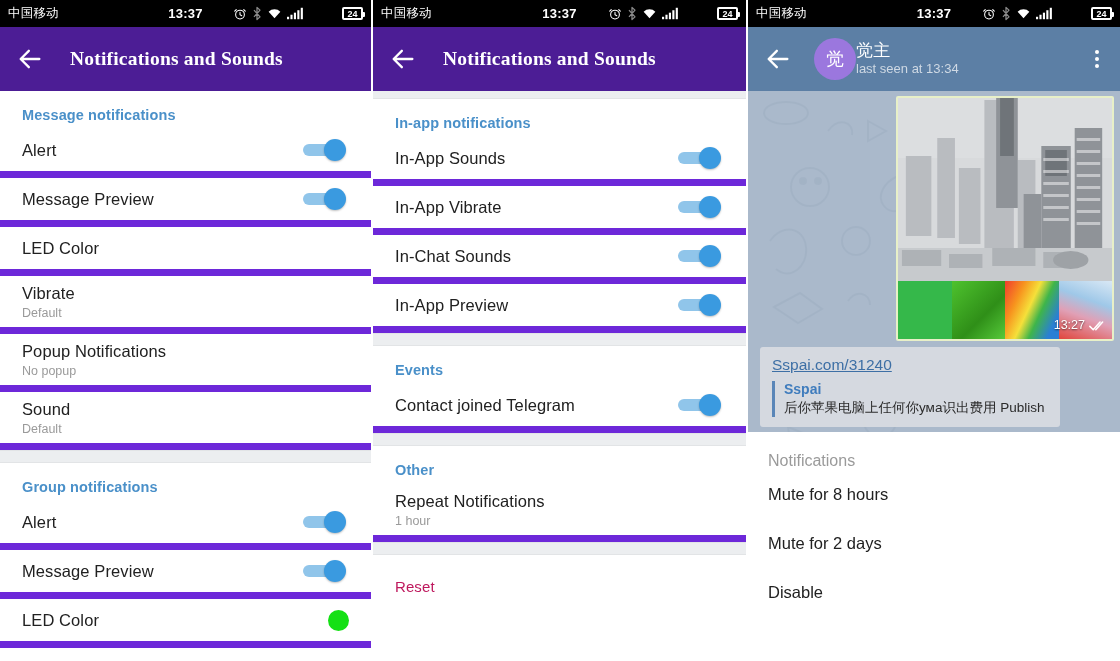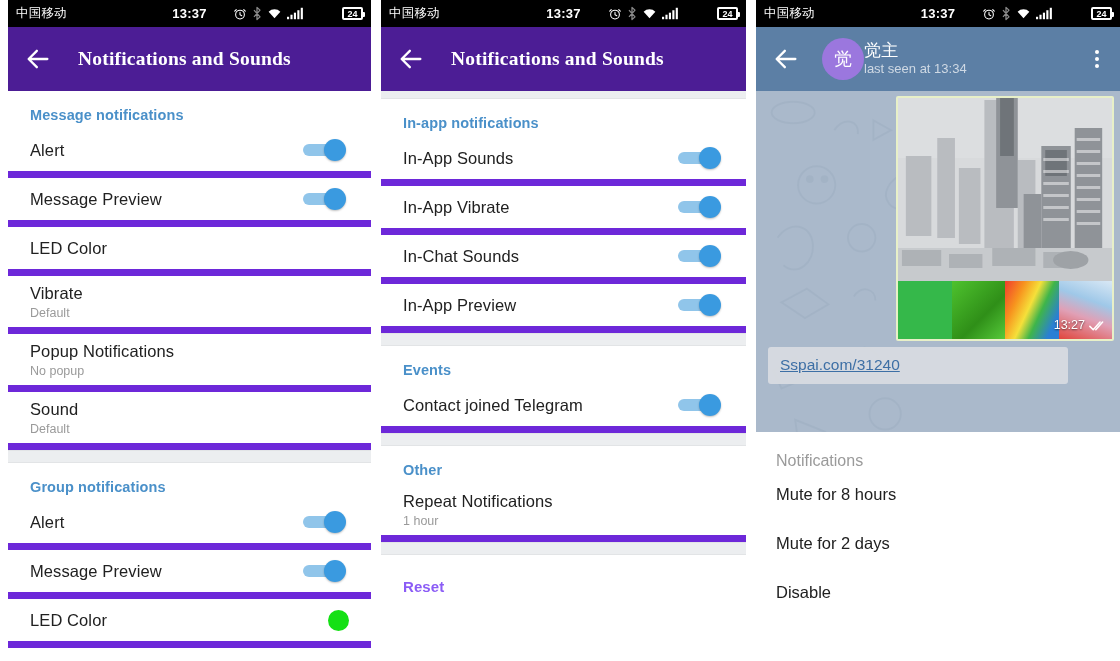--- a/index.html
+++ b/index.html
@@ -4,21 +4,21 @@
 <style>
   * { box-sizing: border-box; margin: 0; padding: 0; }
   html, body {
     width: 1120px; height: 661px;
     background: #ffffff;
     font-family: "Liberation Sans", "DejaVu Sans", sans-serif;
     overflow: hidden;
   }
   .stage { width: 1120px; height: 661px; display: flex; }
 
-  .panel { position: relative; height: 661px; overflow: hidden; background: #fff; padding-left: 8px; }
+  .panel { position: relative; height: 661px; overflow: hidden; background: #fff; }
   .panel-1 { width: 373px; border-right: 2px solid #ffffff; }
   .panel-2 { width: 375px; border-right: 2px solid #ffffff; }
   .panel-3 { width: 372px; }
 
   
   .statusbar {
     height: 27px; background: #000; color: #fff;
     display: flex; align-items: center;
     padding: 0 8px; font-size: 12.5px;
     position: relative;
@@ -65,21 +65,21 @@
   }
   .row {
     display: flex; align-items: center; justify-content: space-between;
     padding: 0 22px; min-height: 49px;
     border-bottom: 7px solid #6d28d9; position: relative;
   }
   .row.two-line { min-height: 58px; }
   .row-texts { display: flex; flex-direction: column; justify-content: center; }
   .row-title { font-size: 16.5px; color: #212121; letter-spacing: .1px; }
   .row-sub { font-size: 12.5px; color: #9a9a9a; margin-top: 3px; }
-  .row-link .row-title { color: #8b5cf6; font-weight: bold; font-size: 15px; }
+  .row-link .row-title { color: #be185d; font-weight: normal; font-size: 15px; }
 
   
   .toggle { width: 46px; height: 22px; position: relative; flex: 0 0 auto; cursor: pointer; }
   .toggle .track {
     position: absolute; left: 0; top: 5px; width: 38px; height: 12px;
     border-radius: 6px; background: #90c5ea;
   }
   .toggle .thumb {
     position: absolute; right: 3px; top: 0; width: 22px; height: 22px;
     border-radius: 50%; background: #3a9ae0;
@@ -517,20 +517,24 @@
               <svg class="ticks" viewBox="0 0 20 12">
                 <path d="M1 7l4 4 8-9M8 11l8-9" fill="none" stroke="#fff" stroke-width="1.8" stroke-linecap="round" stroke-linejoin="round"></path>
               </svg>
             </span>
           </div>
         </div>
       </div>
 
       <div class="link-card">
         <span class="link-url">Sspai.com/31240</span>
+        <div class="link-inner">
+          <div class="link-site">Sspai</div>
+          <div class="link-desc">后你苹果电脑上任何你ума识出费用 Publish</div>
+        </div>
       </div>
 
       <div class="sheet">
         <div class="sheet-title">Notifications</div>
         <div class="sheet-item">Mute for 8 hours</div>
         <div class="sheet-item">Mute for 2 days</div>
         <div class="sheet-item">Disable</div>
       </div>
     </div>
   </div>

